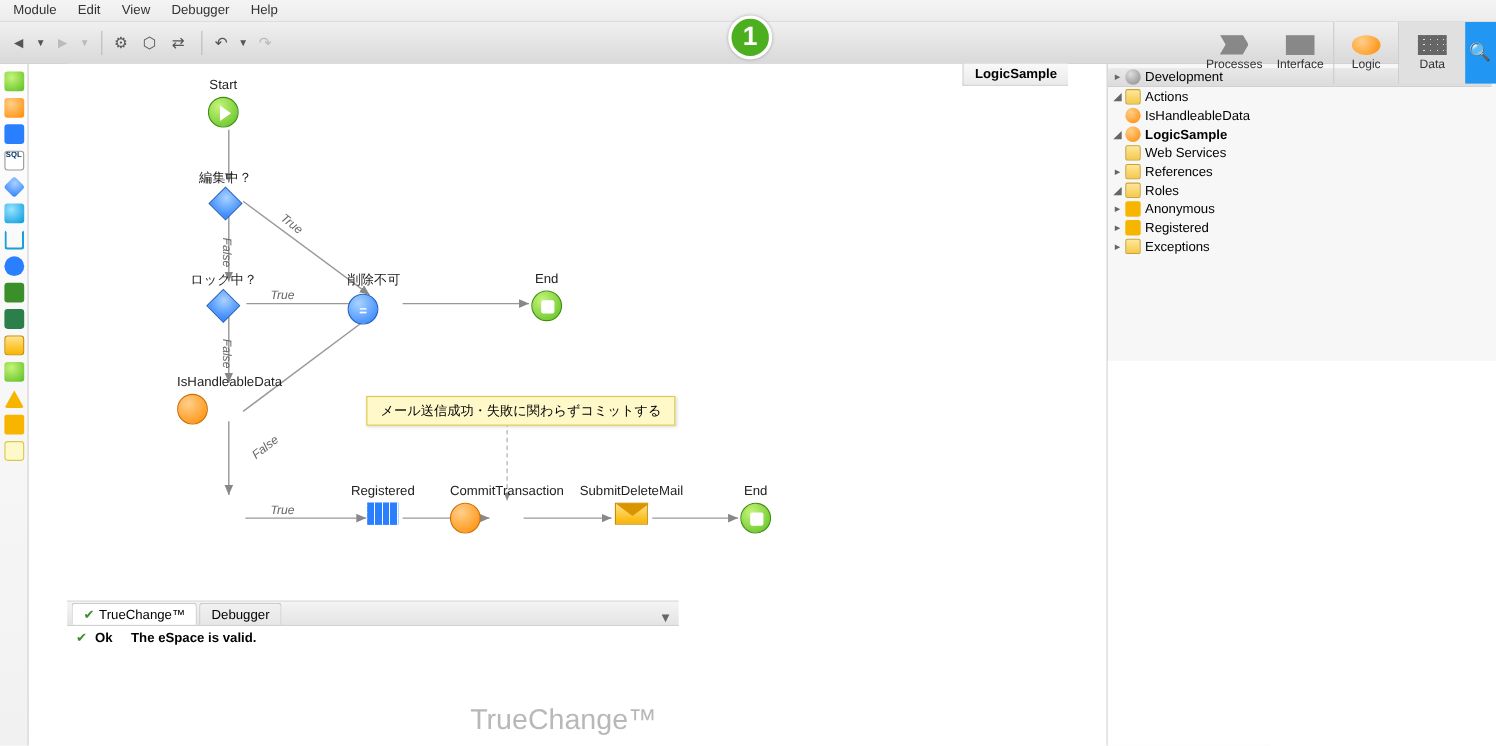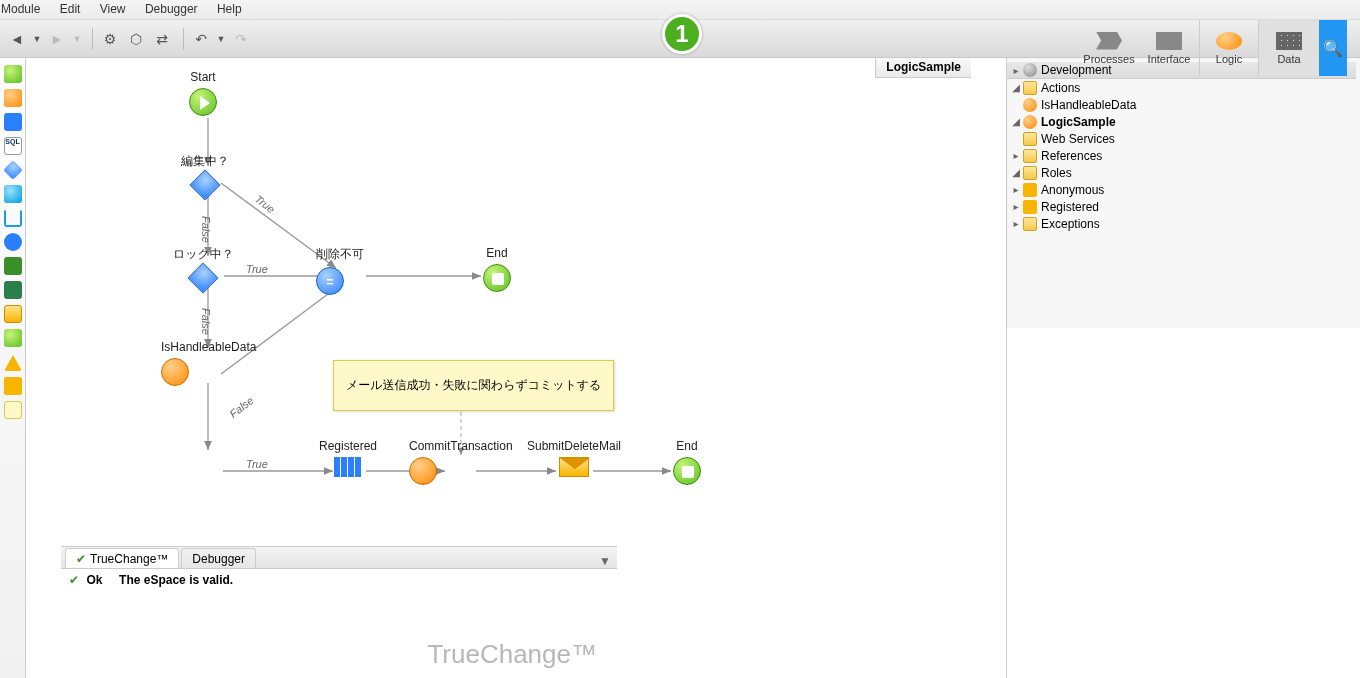--- a/index.html
+++ b/index.html
@@ -1,28 +1,28 @@
 <!DOCTYPE html>
 <html><head>
 <meta charset="utf-8">
 <style>
 * { box-sizing: border-box; margin: 0; padding: 0; font-family: "Segoe UI", Tahoma, sans-serif; }
 html, body { width: 1360px; height: 678px; overflow: hidden; background: #fff; }
 
 
-.menubar { height: 20px; background: linear-gradient(#f4f4f4,#ececec); padding: 2px 1px; font-size: 12px; color:#333; border-bottom:1px solid #ddd;}
+.menubar { height: 20px; background: linear-gradient(#f4f4f4,#ececec); padding: 2px 12px; font-size: 12px; color:#333; border-bottom:1px solid #ddd;}
 .menubar span { margin-right: 16px; cursor: default; }
 
 
 .toolbar { height: 38px; background: linear-gradient(#f0f0f0,#d9d9d9); border-bottom:1px solid #c8c8c8; display:flex; align-items:center; padding:0 6px; position:relative;}
 .toolbar .btn { width:22px; height:22px; margin-right:4px; display:flex; align-items:center; justify-content:center; color:#555; font-size:14px; cursor:pointer;}
 .toolbar .sep { width:1px; height:22px; background:#bbb; margin:0 6px;}
 .badge-1 { position:absolute; left:662px; top:-6px; width:40px; height:40px; border-radius:50%; background:#4caf1f; border:3px solid #fff; box-shadow:0 0 3px rgba(0,0,0,.3); color:#fff; font-size:24px; font-weight:bold; display:flex; align-items:center; justify-content:center;}
 
-.navtabs { position:absolute; right:13px; top:0; height:56px; display:flex;text-align:right; }
+.navtabs { position:absolute; right:0; top:0; height:56px; display:flex;text-align:right; }
 .navtab { width:60px; height:56px; display:flex; flex-direction:column; align-items:center; justify-content:center; font-size:11px; color:#333; cursor:pointer;}
 .navtab.active { background:#e0e0e0;}
 .navtab.search { width:28px; background:#2196f3; color:#fff;}
 .navtab .ic { width:26px; height:18px; margin-bottom:3px; }
 
 
 .body { display:flex; height:calc(678px - 20px - 38px);gap:35px; }
 .leftbar { width:26px; background:linear-gradient(#fdfdfd,#f1f1f1); border-right:1px solid #ccc; display:flex; flex-direction:column; align-items:center; padding-top:4px;}
 .leftbar div { width:18px; height:18px; margin:3px 0; border-radius:3px; cursor:pointer;}
 .canvas-wrap { flex:1; position:relative; background:#fff; }
@@ -53,21 +53,21 @@
 .node .lbl { margin-bottom:4px; white-space:nowrap;}
 .circle-green { width:28px; height:28px; border-radius:50%; background:radial-gradient(circle at 35% 30%,#c6f47a,#5bbf1f); border:1px solid #3d8d0f; position:relative;}
 .circle-green.play::after{content:"";position:absolute;left:10px;top:7px;border-left:10px solid #fff;border-top:7px solid transparent;border-bottom:7px solid transparent;}
 .circle-green.stop::after{content:"";position:absolute;left:8px;top:8px;width:12px;height:12px;background:#fff;border-radius:2px;}
 .circle-orange{width:28px;height:28px;border-radius:50%;background:radial-gradient(circle at 35% 30%,#ffcf8a,#ff8a00);border:1px solid #cc6e00;}
 .circle-blue-eq{width:28px;height:28px;border-radius:50%;background:radial-gradient(circle at 35% 30%,#a9d2ff,#2a7fff);border:1px solid #1e5fbf;color:#fff;font-weight:bold;line-height:28px;}
 .diamond{width:22px;height:22px;background:radial-gradient(circle at 35% 30%,#a9d2ff,#2a7fff);transform:rotate(45deg);margin:3px auto;border:1px solid #1e5fbf;}
 .aggregate{width:28px;height:20px;margin:4px auto;background:repeating-linear-gradient(90deg,#2a7fff 0 6px,#fff 6px 7px),repeating-linear-gradient(0deg,#2a7fff 0 5px,#fff 5px 6px);}
 .mail{width:30px;height:20px;margin:4px auto;background:linear-gradient(#ffe28a,#f9b500);border:1px solid #c98e00;position:relative;}
 .mail::before{content:"";position:absolute;left:0;top:0;border-left:15px solid transparent;border-right:15px solid transparent;border-top:11px solid #d99400;}
-.note{position:absolute;background:#fff9c9;border:1px solid #d9c94d;padding:16px 12px;font-size:12px;box-shadow:1px 1px 3px rgba(0,0,0,.15);text-align:center;}
+.note{position:absolute;background:#fff9c9;border:1px solid #d9c94d;padding:4px 12px;font-size:12px;box-shadow:1px 1px 3px rgba(0,0,0,.15);text-align:center;}
 
 svg.lines{position:absolute;left:0;top:0;pointer-events:none;}
 .edge-lbl{position:absolute;font-size:11px;color:#666;font-style:italic;}
 
 
 .lb-green{background:radial-gradient(circle at 35% 30%,#c6f47a,#5bbf1f);border-radius:50%;}
 .lb-orange{background:radial-gradient(circle at 35% 30%,#ffcf8a,#ff8a00);border-radius:50%;}
 .lb-blue{background:#2a7fff;border-radius:2px;}
 .lb-sql{background:#fff;border:1px solid #999;font-size:7px;line-height:8px;text-align:center;color:#036;font-weight:bold;}
 .lb-dia1{background:radial-gradient(circle at 35% 30%,#a9d2ff,#2a7fff);transform:rotate(45deg);}

